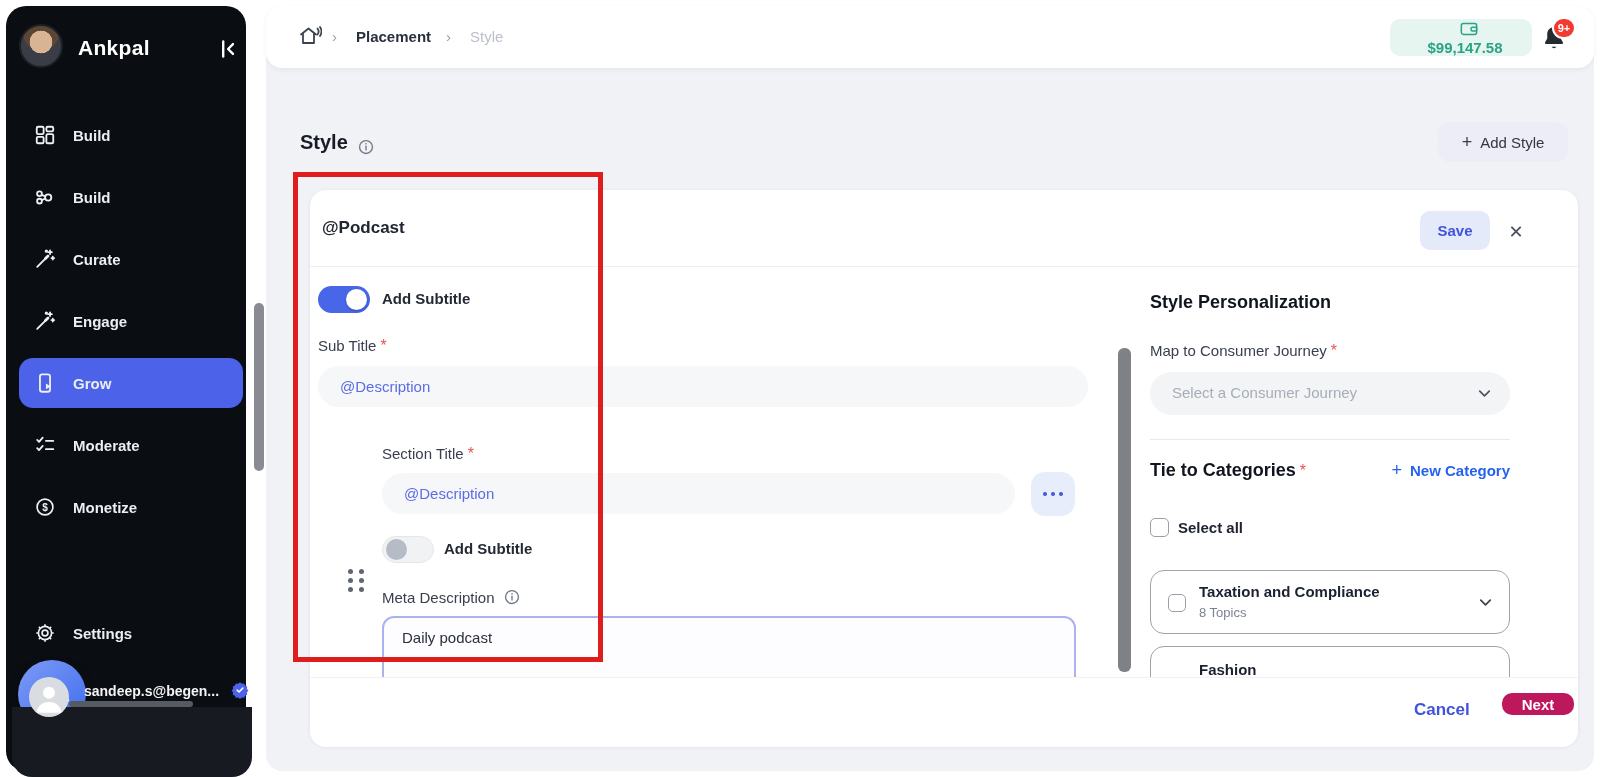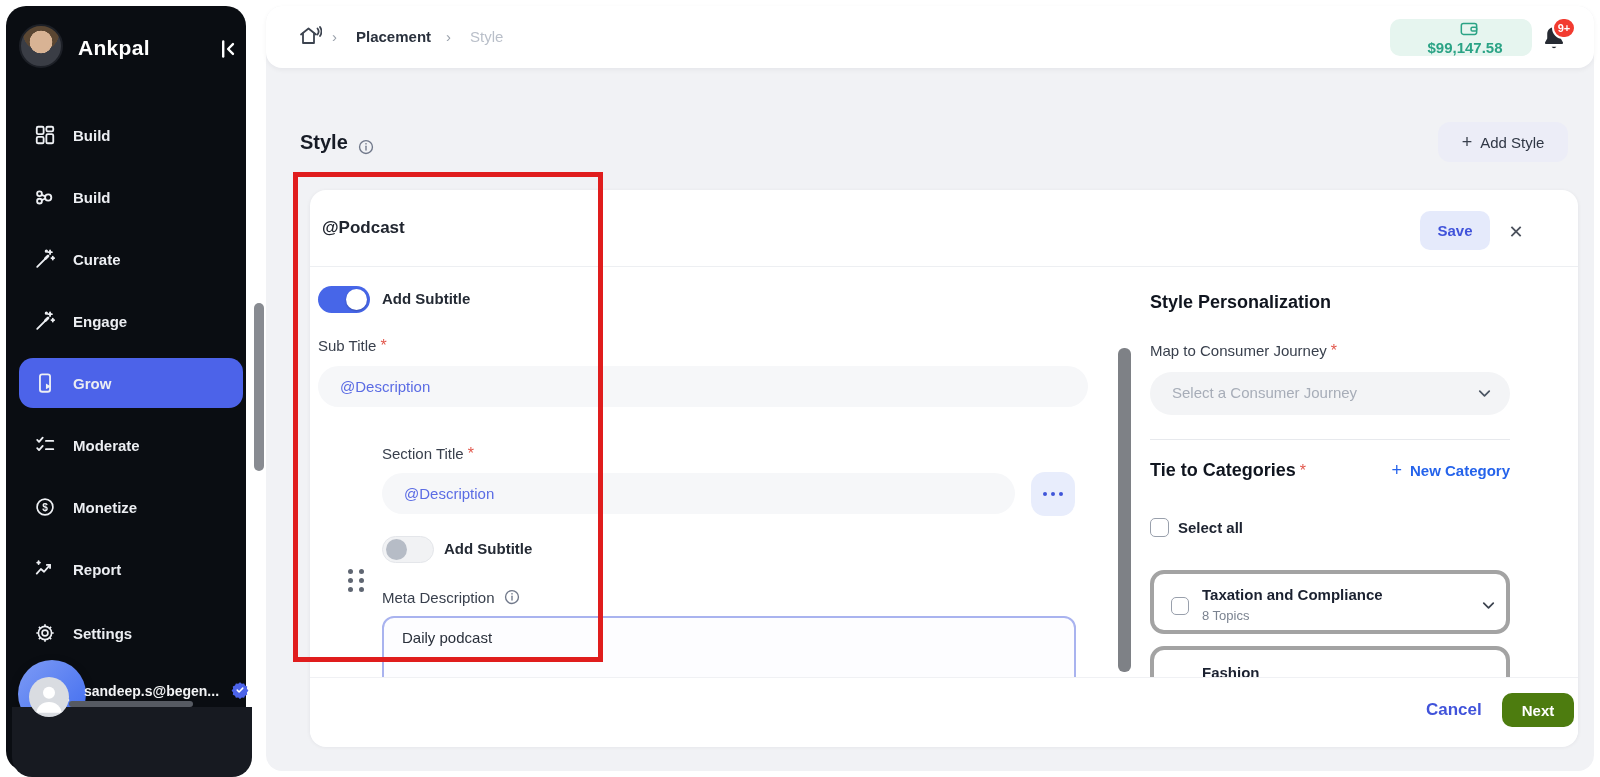--- a/index.html
+++ b/index.html
@@ -80,28 +80,28 @@
   .panel-title{font-size:18px;font-weight:700;color:#10151f;}
   .select{width:360px;height:43px;border-radius:22px;background:#f3f4f6;cursor:pointer;box-sizing:border-box;}
   .select .ph{position:absolute;left:22px;top:12px;font-size:15px;color:#a7adb8;}
   .select .chev{position:absolute;right:16px;top:12px;width:19px;height:19px;color:#4b5563;}
   .panel-div{width:360px;height:1px;background:#e7e9ed;}
   .cat-head{width:360px;display:flex;align-items:center;justify-content:space-between;}
   .new-cat{display:flex;align-items:center;gap:8px;color:#2563eb;font-size:15px;font-weight:600;cursor:pointer;}
   .new-cat .plus{font-size:18px;font-weight:400;}
   .checkbox{width:19px;height:19px;border:1.5px solid #99a0ac;border-radius:5px;background:#fff;box-sizing:border-box;cursor:pointer;}
   .sel-all-lbl{font-size:15px;font-weight:600;color:#1d2330;}
-  .cat-card{width:360px;border:4px solid #a3a3a3;border-radius:14px;background:#fff;box-sizing:border-box;cursor:pointer;}
+  .cat-card{width:360px;border:1px solid #a3a3a3;border-radius:14px;background:#fff;box-sizing:border-box;cursor:pointer;}
   .cat-name{font-size:15px;font-weight:700;color:#1b2130;}
   .cat-topics{font-size:13px;color:#7b8390;}
   .cat-chev{width:19px;height:19px;color:#3c434f;}
   
   .card-footer{left:0;top:487px;width:1268px;height:69px;background:#fff;border-top:1px solid #f0f1f4;border-radius:0 0 16px 16px;}
-  .cancel-lnk{left:1104px;top:22px;font-size:17px;font-weight:600;color:#4053da;cursor:pointer;margin-left:12px;}
-  .next-btn{left:1192px;top:15px;width:72px;height:34px;border-radius:10px;background:#4d7c0f;border:none;cursor:pointer;
+  .cancel-lnk{left:1104px;top:22px;font-size:17px;font-weight:600;color:#4053da;cursor:pointer;}
+  .next-btn{left:1192px;top:15px;width:72px;height:22px;border-radius:10px;background:#be185d;border:none;cursor:pointer;
     color:#fff;font-size:15px;font-weight:600;font-family:inherit;}
   
   .annotation{left:293px;top:172px;width:310px;height:490px;border:5px solid #e01d1d;box-sizing:border-box;z-index:40;pointer-events:none;}
   svg{display:block;}
 </style>
 </head>
 <body>
 
 <div class="app">
 
@@ -182,30 +182,20 @@
       <span class="nav-label">Moderate</span>
     </div>
     <div class="abs nav-item" style="top:479px">
       <span class="nav-ico">
           <svg viewBox="0 0 24 24" fill="none" stroke="currentColor" stroke-width="1.8">
             <circle cx="12" cy="12" r="8.6"></circle>
             <text x="12" y="16" font-size="11" font-weight="700" text-anchor="middle" fill="currentColor" stroke="none">$</text>
           </svg>
         </span>
       <span class="nav-label">Monetize</span>
-    </div>
-    <div class="abs nav-item" style="top:541px">
-      <span class="nav-ico">
-          <svg viewBox="0 0 24 24" fill="none" stroke="currentColor" stroke-width="2" stroke-linecap="round" stroke-linejoin="round">
-            <path d="M3 17l4.5-5 3.5 3 6.5-7.5"></path>
-            <path d="M14 7.5h3.5V11"></path>
-            <path d="M5 3.5v3M3.5 5h3"></path>
-          </svg>
-        </span>
-      <span class="nav-label">Report</span>
     </div>
     <div class="abs nav-item" style="top:605px">
       <span class="nav-ico">
           <svg viewBox="0 0 24 24" fill="none" stroke="currentColor" stroke-width="1.8">
             <circle cx="12" cy="12" r="3.2"></circle>
             <circle cx="12" cy="12" r="7.2"></circle>
             <path d="M12 2.5v3M12 18.5v3M2.5 12h3M18.5 12h3M5.3 5.3l2.1 2.1M16.6 16.6l2.1 2.1M18.7 5.3l-2.1 2.1M7.4 16.6l-2.1 2.1"></path>
           </svg>
         </span>
       <span class="nav-label">Settings</span>

